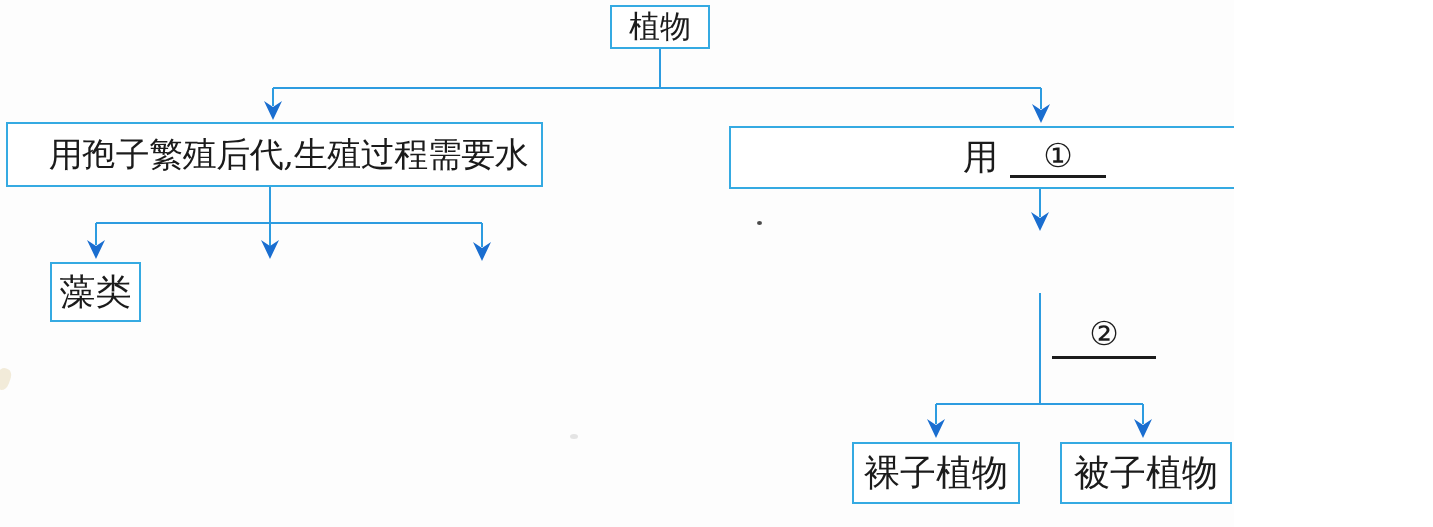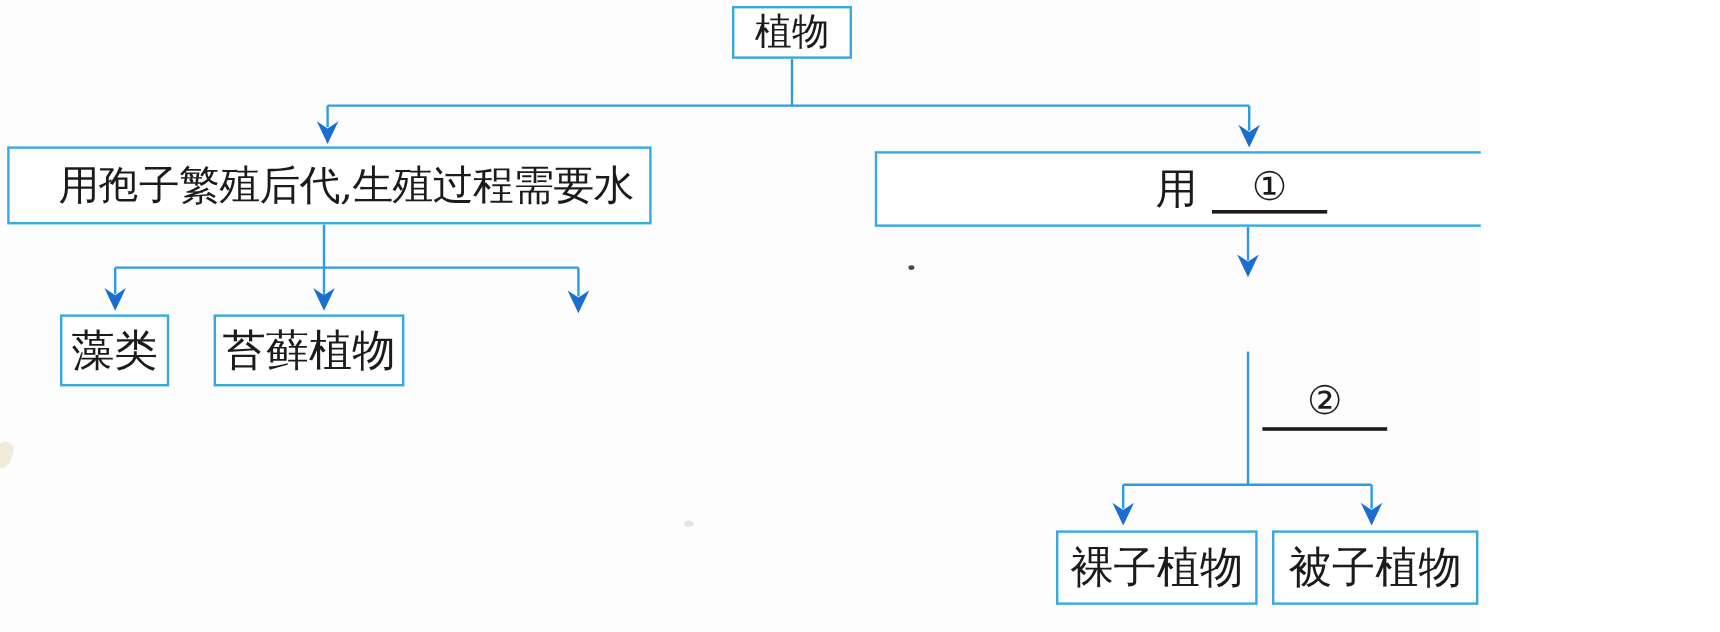--- a/index.html
+++ b/index.html
@@ -41,21 +41,21 @@
     white-space:nowrap;
     color:var(--text);
   }
   .node-root{left:610px;top:5px;width:100px;height:44px;font-size:31px;}
   .node-spore{left:6px;top:122px;width:537px;height:65px;font-size:34px;letter-spacing:-0.5px;padding-left:28px;}
   .node-seed-desc{left:729px;top:126px;width:623px;height:63px;font-size:35px;}
   .node-algae{left:50px;top:262px;width:91px;height:60px;font-size:36px;}
   .node-moss{left:178px;top:262px;width:159px;height:60px;font-size:36px;}
   .node-fern{left:400px;top:264px;width:167px;height:61px;font-size:36px;}
   .node-seedplant{left:958px;top:234px;width:158px;height:58px;font-size:34px;}
-  .node-gymno{left:852px;top:442px;width:168px;height:62px;font-size:36px;margin-left:28px;}
+  .node-gymno{left:852px;top:442px;width:168px;height:62px;font-size:36px;}
   .node-angio{left:1060px;top:442px;width:172px;height:62px;font-size:36px;}
   .blank{
     display:inline-block;
     width:96px;
     margin:0 12px;
     border-bottom:3px solid var(--underline);
     text-align:center;
     font-size:33px;
     line-height:1.15;
   }
@@ -116,23 +116,20 @@
 
   <div class="node node-seed-desc">
     <span>用</span>
     <span class="blank">①</span>
   </div>
 
   <div class="node node-algae">
     <span>藻类</span>
   </div>
 
-  <div class="node node-moss">
-    <span>苔藓植物</span>
-  </div>
 
 
 
   <div class="label2">②</div>
 
   <div class="node node-gymno">
     <span>裸子植物</span>
   </div>
 
   <div class="node node-angio">

